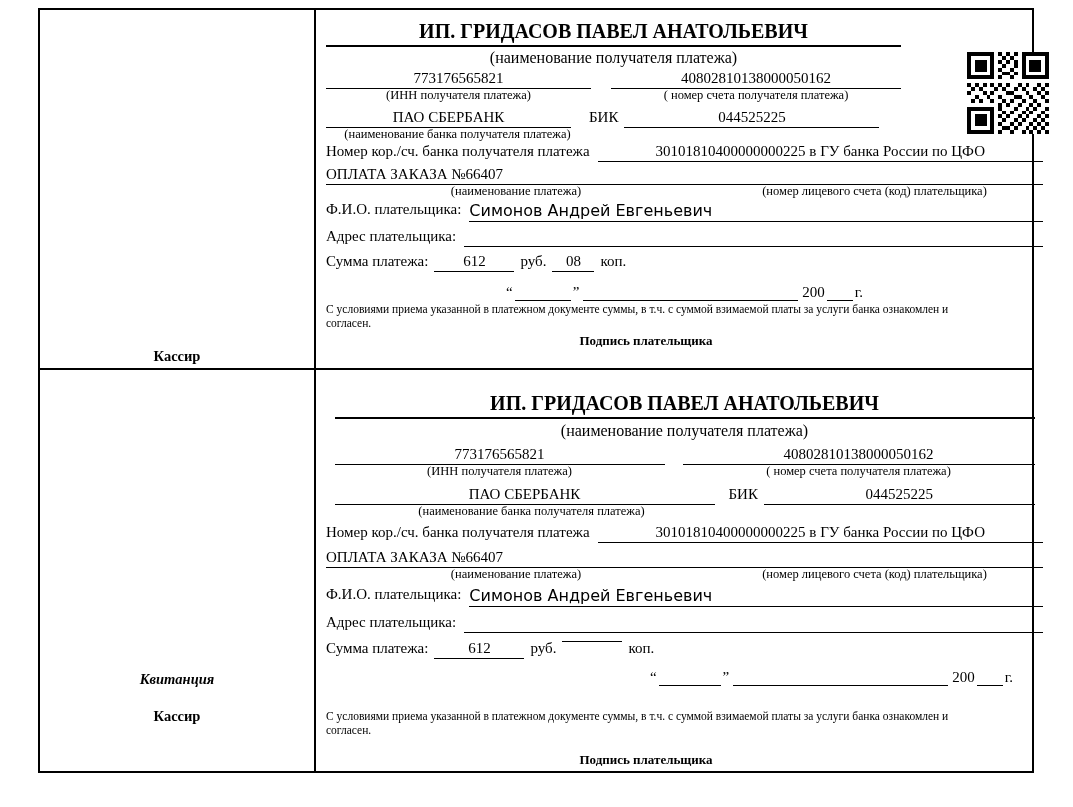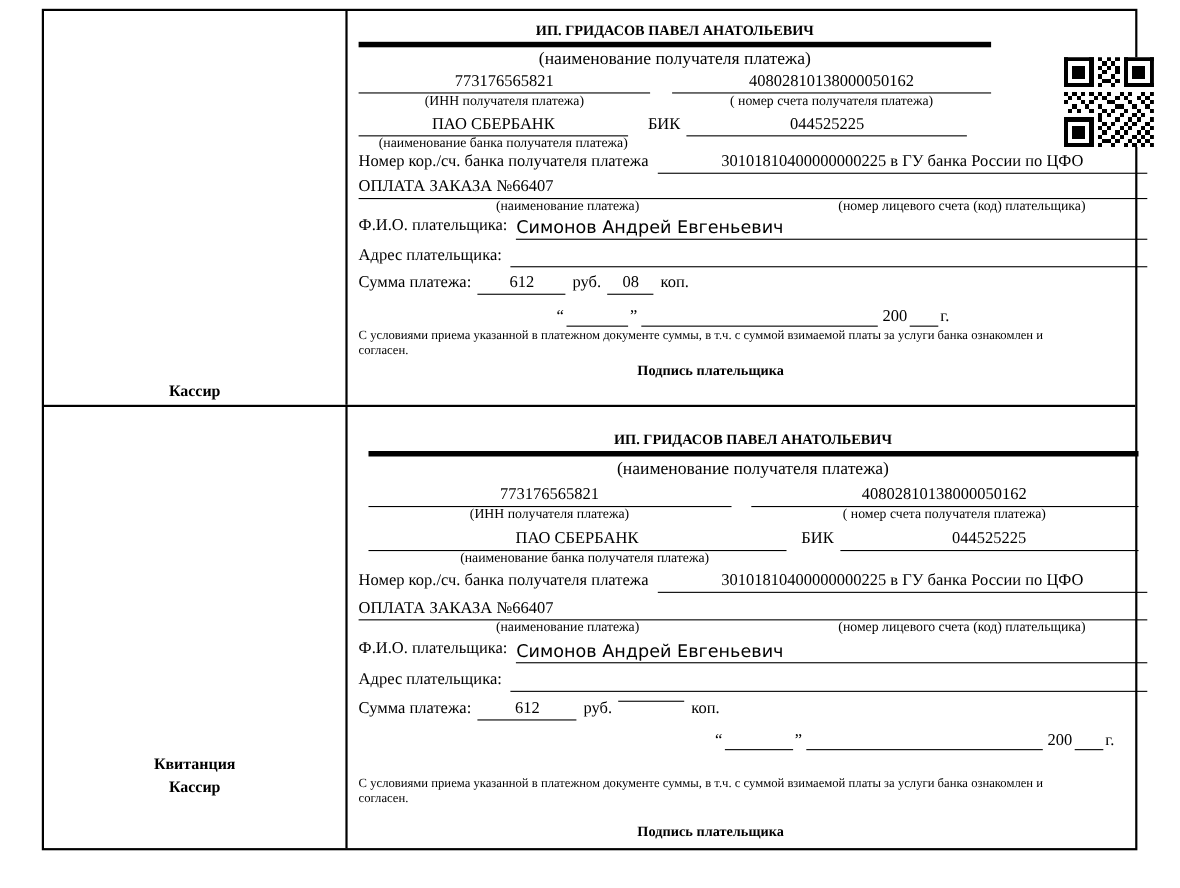--- a/index.html
+++ b/index.html
@@ -129,23 +129,23 @@
     position: absolute;
     right: 4px;
     top: 42px;
     width: 82px;
     height: 82px;
   }
 
   .recipient {
     text-align: center;
     font-weight: bold;
-    font-size: 13px;
+    font-size: 20px;
     margin-top: 4px;
-    border-bottom: 5px solid #000000;
+    border-bottom: 2px solid #000000;
     padding-bottom: 2px;
     width: 100%;
   }
 
   .caption {
     text-align: center;
     font-size: 16px;
     line-height: 1.1;
   }
   .small-caption {
@@ -397,21 +397,21 @@
         <div style="width:640px;">
           <div class="terms">С условиями приема указанной в платежном документе суммы, в т.ч. с суммой взимаемой платы за услуги банка ознакомлен и согласен.</div>
           <div class="sign" style="margin-top:2px;">Подпись плательщика</div>
         </div>
       </div>
     </div>
 
     <div class="half bottom">
 
       <div class="left-col">
-        <div class="side-label" style="top:317px;">Квитанция</div>
+        <div class="side-label" style="top:301px;font-style:italic;">Квитанция</div>
         <div class="side-label" style="top:338px;">Кассир</div>
       </div>
 
       <div class="right-col">
 
         <div style="width:700px;margin:0 auto;">
           <div class="recipient" style="margin-top:16px;">ИП. ГРИДАСОВ ПАВЕЛ АНАТОЛЬЕВИЧ</div>
           <div class="caption" style="margin-top:3px;">(наименование получателя платежа)</div>
 
           <div class="row" style="margin-top:6px;">

